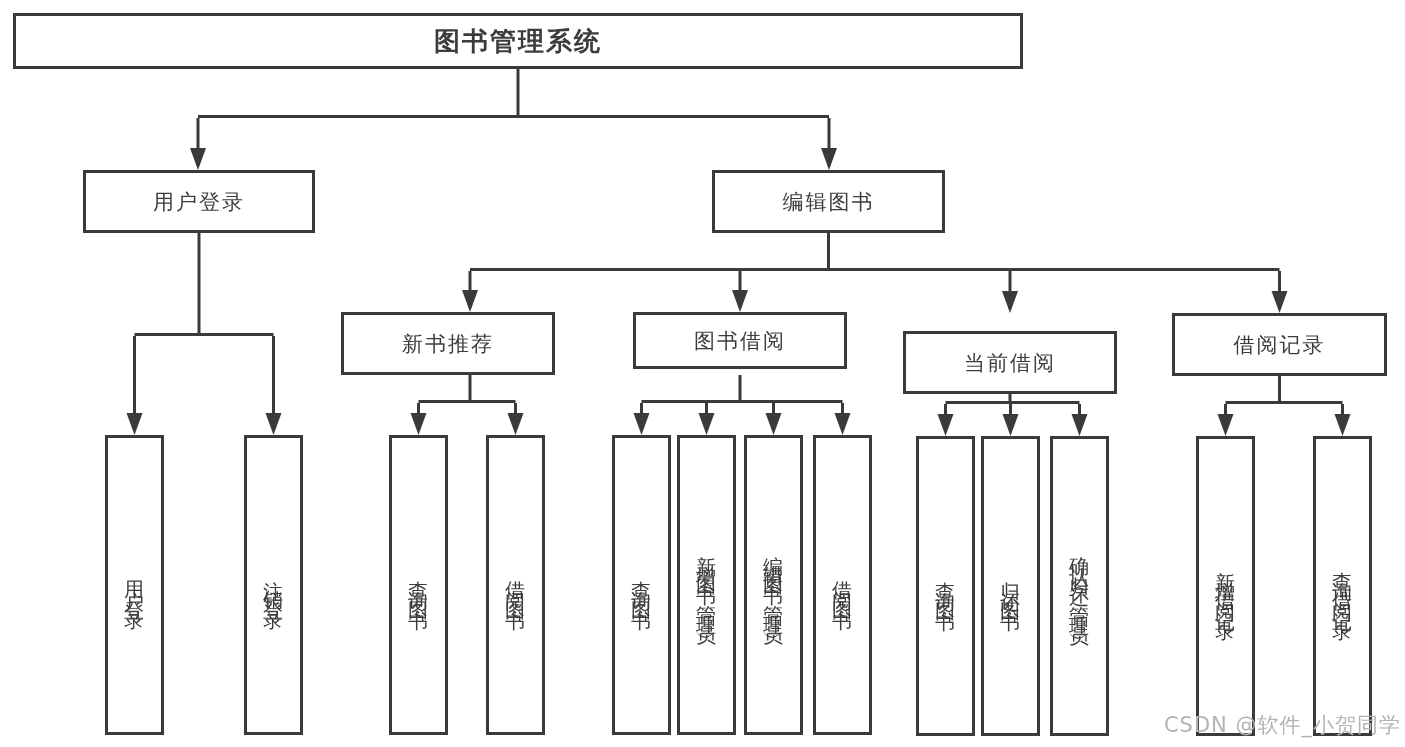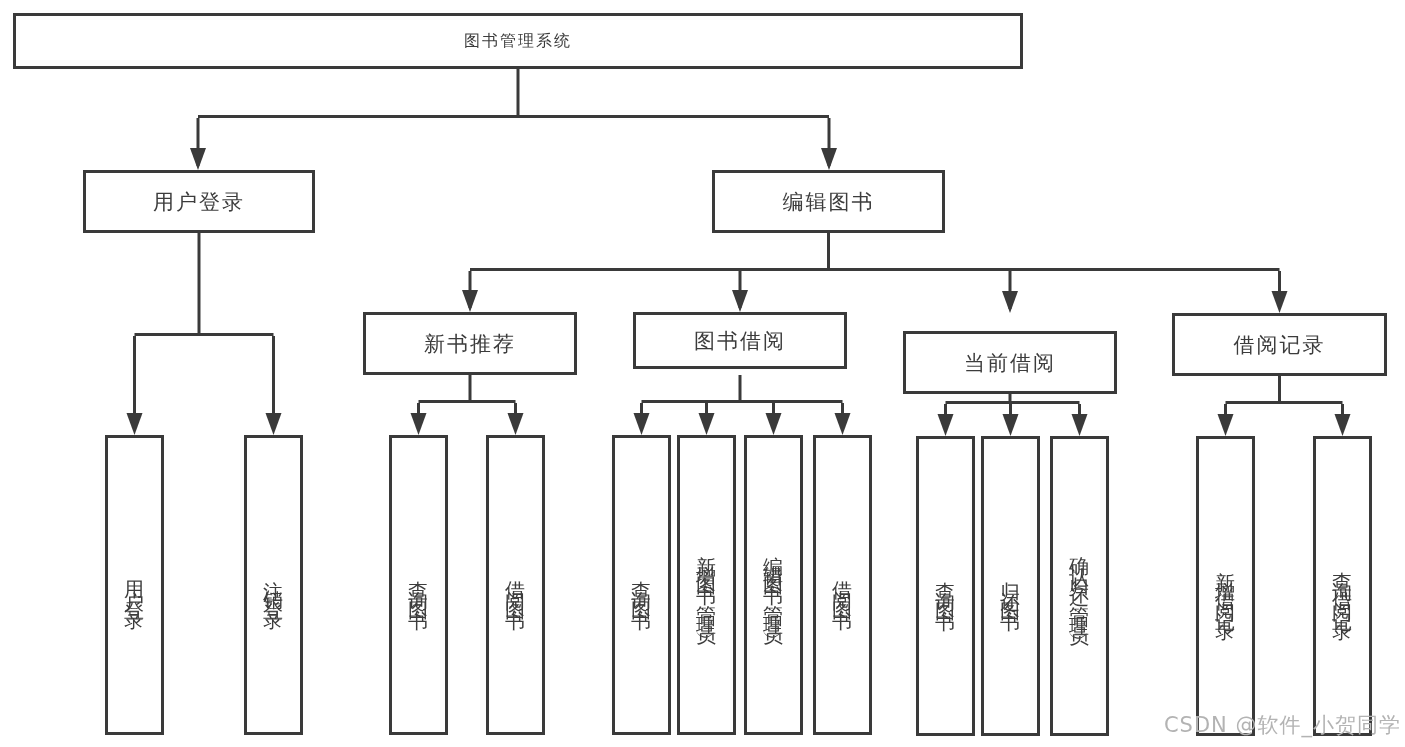--- a/index.html
+++ b/index.html
@@ -26,21 +26,21 @@
     border:3px solid var(--line);
     display:flex;align-items:center;justify-content:center;
     color:var(--text);
   }
   .hlabel{
     font-size:21px;
     letter-spacing:2px;
     white-space:nowrap;
     color:var(--text);
   }
-  .root .hlabel{font-size:16px;}
+  .root .hlabel{font-size:26px;font-weight:bold;}
   .leaf{
     position:absolute;
     box-sizing:border-box;
     background:var(--fill);
     border:3px solid var(--line);
     display:flex;align-items:center;justify-content:center;
     color:var(--text);
   }
   .vlabel{
     writing-mode:vertical-rl;
@@ -132,21 +132,21 @@
     <span class="hlabel">图书管理系统</span>
   </div>
 
   <div class="node" style="left:83px;top:170px;width:232px;height:63px;">
     <span class="hlabel">用户登录</span>
   </div>
   <div class="node" style="left:712px;top:170px;width:233px;height:63px;">
     <span class="hlabel">编辑图书</span>
   </div>
 
-  <div class="node" style="left:363px;top:312px;width:214px;height:63px;">
+  <div class="node" style="left:341px;top:312px;width:214px;height:63px;">
     <span class="hlabel">新书推荐</span>
   </div>
   <div class="node" style="left:633px;top:312px;width:214px;height:57px;">
     <span class="hlabel">图书借阅</span>
   </div>
   <div class="node" style="left:903px;top:331px;width:214px;height:63px;">
     <span class="hlabel">当前借阅</span>
   </div>
   <div class="node" style="left:1172px;top:313px;width:215px;height:63px;">
     <span class="hlabel">借阅记录</span>

